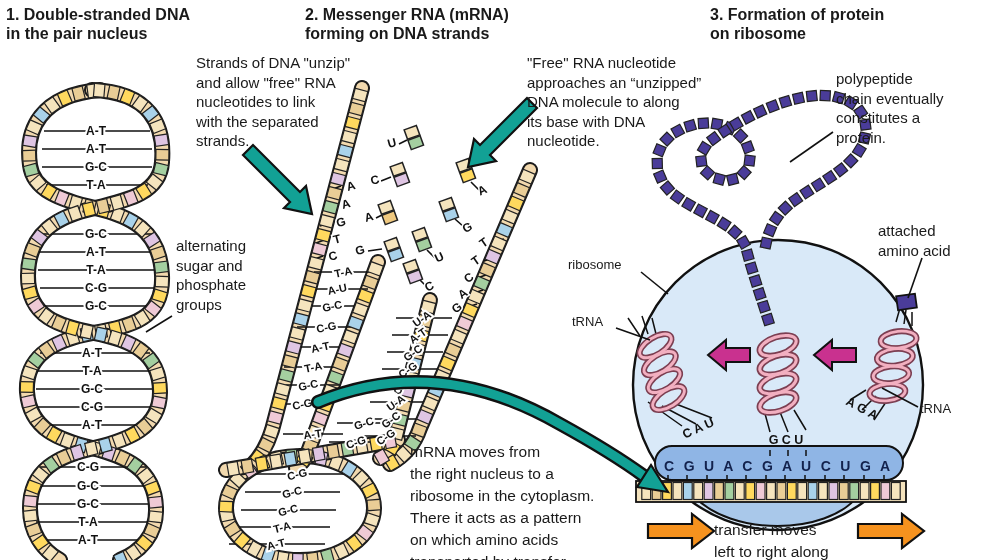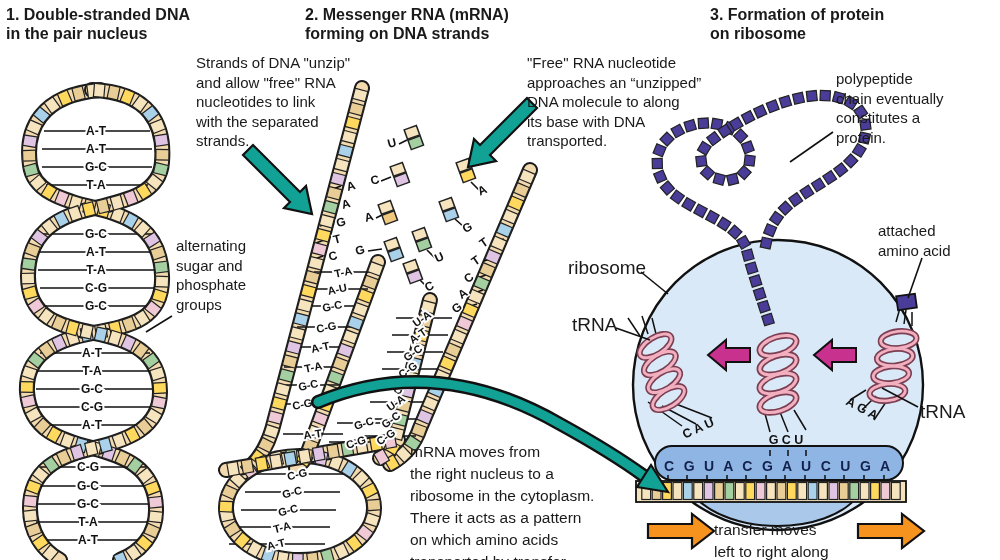--- a/index.html
+++ b/index.html
@@ -3,21 +3,21 @@
 <meta charset="utf-8">
 <style>
   html,body{margin:0;padding:0}
   #fig{position:relative;width:1000px;height:560px;background:#fff;overflow:hidden;
        font-family:"Liberation Sans",sans-serif;color:#1a1a1a}
   #art{position:absolute;left:0;top:0}
   .head{position:absolute;font-weight:bold;font-size:16px;line-height:19px;text-align:left}
   .cap{position:absolute;font-size:15px;line-height:19.5px}
   .cap span,.head span{display:block}
   .big{font-size:15.5px;line-height:22px}
-  .lab{position:absolute;font-size:19px}
+  .lab{position:absolute;font-size:13px}
   svg text{font-family:"Liberation Sans",sans-serif}
   .lbl{font-size:12px;font-weight:bold;fill:#111;paint-order:stroke;stroke:#fff;stroke-width:4px}
   .pr{font-size:11px;font-weight:bold;fill:#111;paint-order:stroke;stroke:#fff;stroke-width:4px}
   .bl{font-size:12px;font-weight:bold;fill:#111;paint-order:stroke;stroke:#fff;stroke-width:3px}
   .band-letters{font-size:14px;font-weight:bold;fill:#13224d}
   .anti{font-size:12.5px;font-weight:bold;fill:#111}
   .rib-o{fill:none;stroke:#1b1b1b;stroke-width:16;stroke-linecap:round}
   .rib-f{fill:none;stroke:#F2D9AE;stroke-width:12;stroke-linecap:round}
   .conn{stroke:#111;stroke-width:1.6;fill:none}
   .dsh{stroke:#111;stroke-width:1.6;fill:none}
@@ -575,21 +575,21 @@
   <span>nucleotides to link</span>
   <span>with the separated</span>
   <span>strands.</span>
 </div>
 
 <div class="cap" style="left:527px;top:53px;width:235px">
   <span>"Free" RNA nucleotide</span>
   <span>approaches an “unzipped”</span>
   <span>DNA molecule to along</span>
   <span>its base with DNA</span>
-  <span>transported.</span>
+  <span>nucleotide.</span>
 </div>
 
 <div class="cap" style="left:836px;top:69px;width:160px">
   <span>polypeptide</span>
   <span>chain eventually</span>
   <span>constitutes a</span>
   <span>protein.</span>
 </div>
 
 <div class="cap" style="left:176px;top:236px;width:110px">

